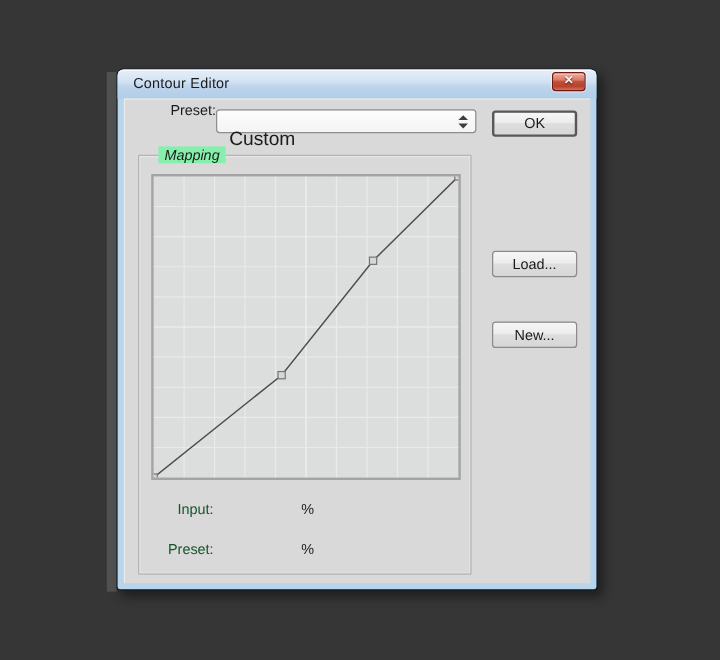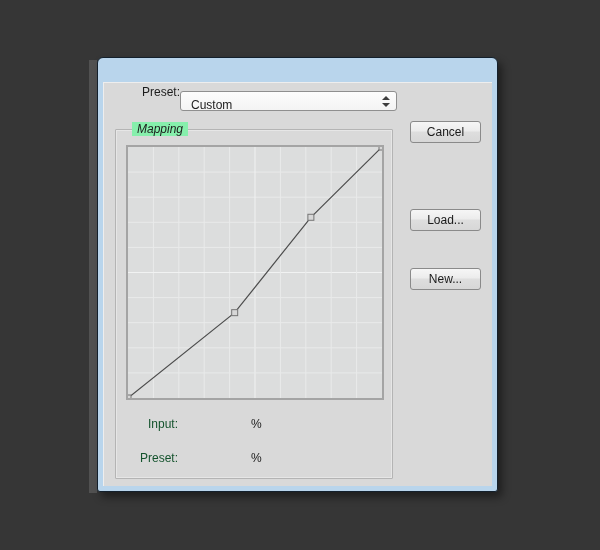--- a/index.html
+++ b/index.html
@@ -60,21 +60,21 @@
     position:absolute; left:20px; top:3px; width:57px; text-align:right;
     font-size:12px; color:#1c1c1c;
   }
   .dropdown{
     position:absolute; left:77px; top:9px; width:217px; height:20px; box-sizing:border-box;
     background:linear-gradient(180deg,#fdfdfd,#f4f4f4);
     border:1px solid #8f8f8f; border-radius:3px;
     cursor:pointer;
   }
   .dropdown-value{
-    position:absolute; left:10px; top:6px; font-size:12px; color:#1c1c1c;
+    position:absolute; left:10px; top:16px; font-size:16px; color:#1c1c1c;
   }
   .spinner{
     position:absolute; right:6px; top:3px; width:9px; height:13px;
   }
   .tri-up{
     position:absolute; left:1px; top:1px; width:0; height:0;
     border-left:4px solid transparent; border-right:4px solid transparent;
     border-bottom:4px solid #3d3d3d;
   }
   .tri-down{
@@ -127,33 +127,39 @@
   }
   .row-input{ top:287px; }
   .row-output{ top:321px; }
 </style>
 </head>
 <body>
 
 <div class="stage">
   <div class="dialog">
 
+    <div class="titlebar">
+      <span class="title">Contour Editor</span>
+      <div class="close-btn">
+        <span class="close-x">✕</span>
+      </div>
+    </div>
 
     <div class="dlg-body">
 
       <span class="preset-label">Preset:</span>
       <div class="dropdown">
         <span class="dropdown-value">Custom</span>
         <span class="spinner">
           <span class="tri-up"></span>
           <span class="tri-down"></span>
         </span>
       </div>
 
-      <button class="btn btn-cancel">Cancel</button>
+      <button class="btn btn-ok">OK</button>
       <button class="btn btn-save">Load...</button>
       <button class="btn btn-new">New...</button>
 
       <div class="groupbox">
         <span class="groupbox-label">Mapping</span>
 
         <div class="curve-canvas">
           <svg id="curve-svg" width="254" height="251">
               <line x1="25.4" y1="0" x2="25.4" y2="251" stroke="#e9eaea" stroke-width="1"></line>
               <line x1="0" y1="25.1" x2="254" y2="25.1" stroke="#e9eaea" stroke-width="1"></line>

